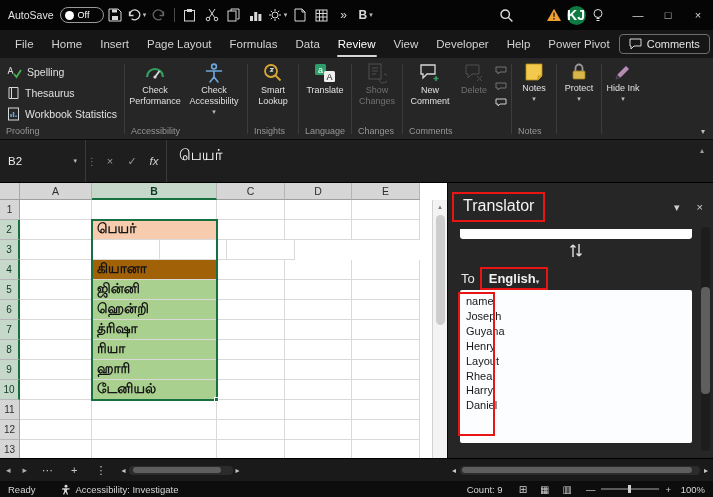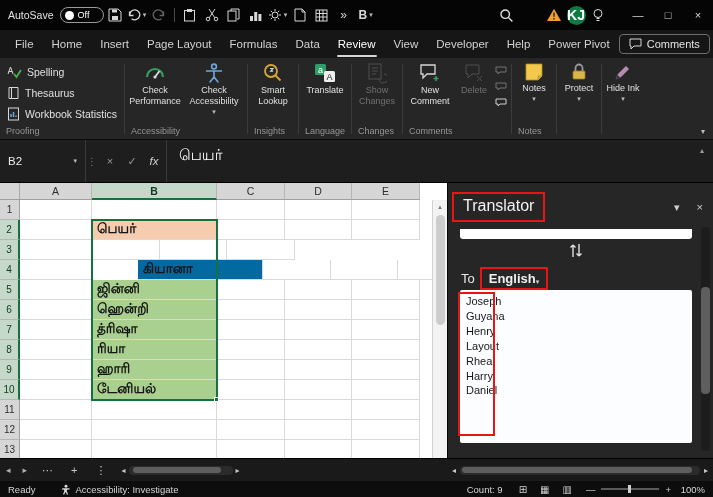--- a/index.html
+++ b/index.html
@@ -485,21 +485,21 @@
       <div class="grid-row">
         <div class="rowh sel">3</div>
         <div class="cell colA"></div>
         <div class="cell colC"></div>
         <div class="cell colD"></div>
         <div class="cell colE"></div>
       </div>
       <div class="grid-row">
         <div class="rowh sel">4</div>
         <div class="cell colA"></div>
-        <div class="cell colB data" style="background: #0369a1; margin-left: 46px;">கியானா</div>
+        <div class="cell colB data" style="background: #a16207;">கியானா</div>
         <div class="cell colC"></div>
         <div class="cell colD"></div>
         <div class="cell colE"></div>
       </div>
       <div class="grid-row">
         <div class="rowh sel">5</div>
         <div class="cell colA"></div>
         <div class="cell colB data" style="background: rgb(169, 208, 142);">ஜின்னி</div>
         <div class="cell colC"></div>
         <div class="cell colD"></div>
@@ -595,20 +595,21 @@
       </svg>
   </div>
   <div class="torow">
     <span class="tolabel">To</span>
     <div class="ann lang-ann">
       <span class="lang">English</span>
       <span class="lang-chev">▾</span>
     </div>
   </div>
   <div class="results">
+      <div class="result-line">name</div>
       <div class="result-line">Joseph</div>
       <div class="result-line">Guyana</div>
       <div class="result-line">Henry</div>
       <div class="result-line">Layout</div>
       <div class="result-line">Rhea</div>
       <div class="result-line">Harry</div>
       <div class="result-line">Daniel</div>
     </div>
   <div class="ann res-ann"></div>
   <div class="pvscroll">

